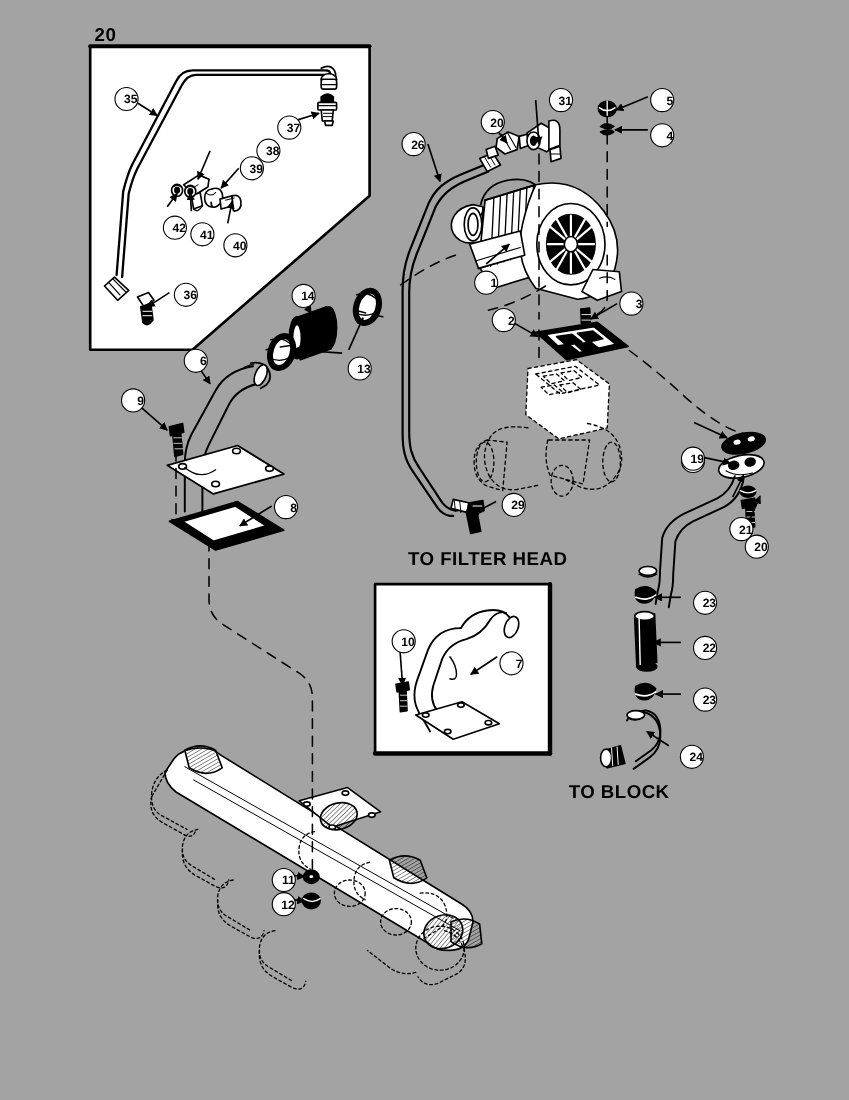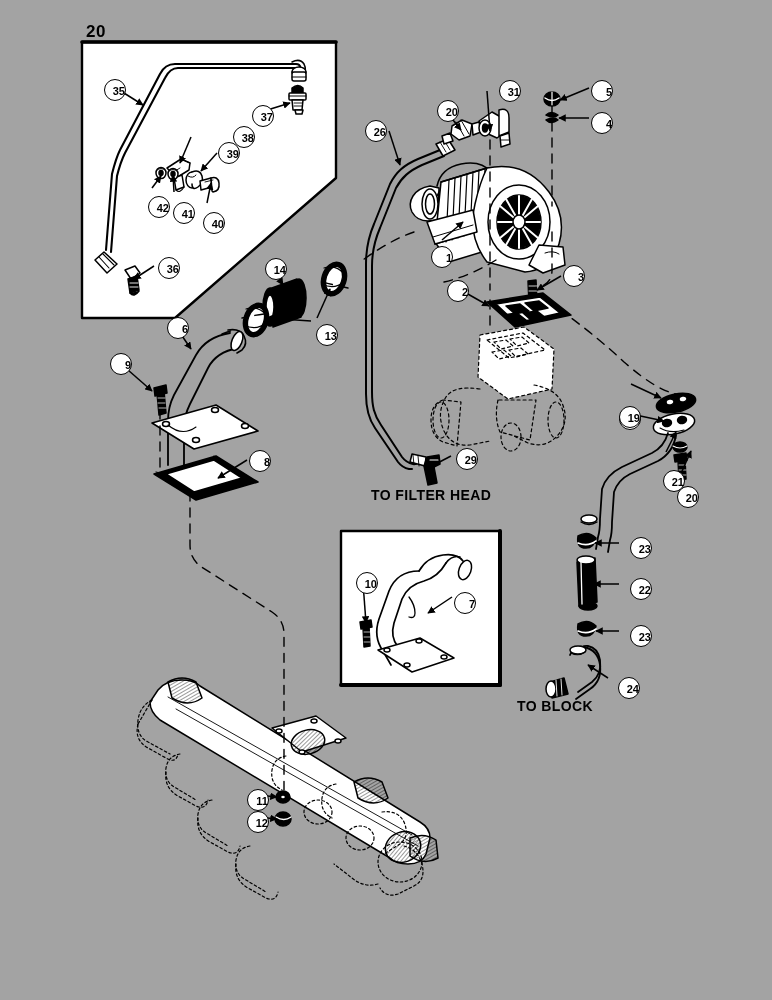--- a/index.html
+++ b/index.html
@@ -19,22 +19,22 @@
   .callout-label{
     position:absolute;
     font-size:11px;font-weight:bold;color:#000;
     width:22px;height:22px;line-height:22px;text-align:right;
     border:1.7px solid #000;border-radius:50%;
     background:#fff;
     box-sizing:border-box;
     font-family:"Liberation Sans", sans-serif;
   }
   .txt-label{
-    position:absolute;font-size:14px;font-weight:bold;color:#000;
-    letter-spacing:0.4px;white-space:nowrap;
+    position:absolute;font-size:17px;font-weight:bold;color:#000;
+    letter-spacing:0.4px;white-space:nowrap;margin-top:12px;
   }
 </style>
 </head>
 <body>
 
 <div id="stage">
 
   <svg class="layer" viewBox="0 0 772 1000">
     <defs>
       <pattern id="hatch" width="4" height="4" patternUnits="userSpaceOnUse" patternTransform="rotate(45)">

